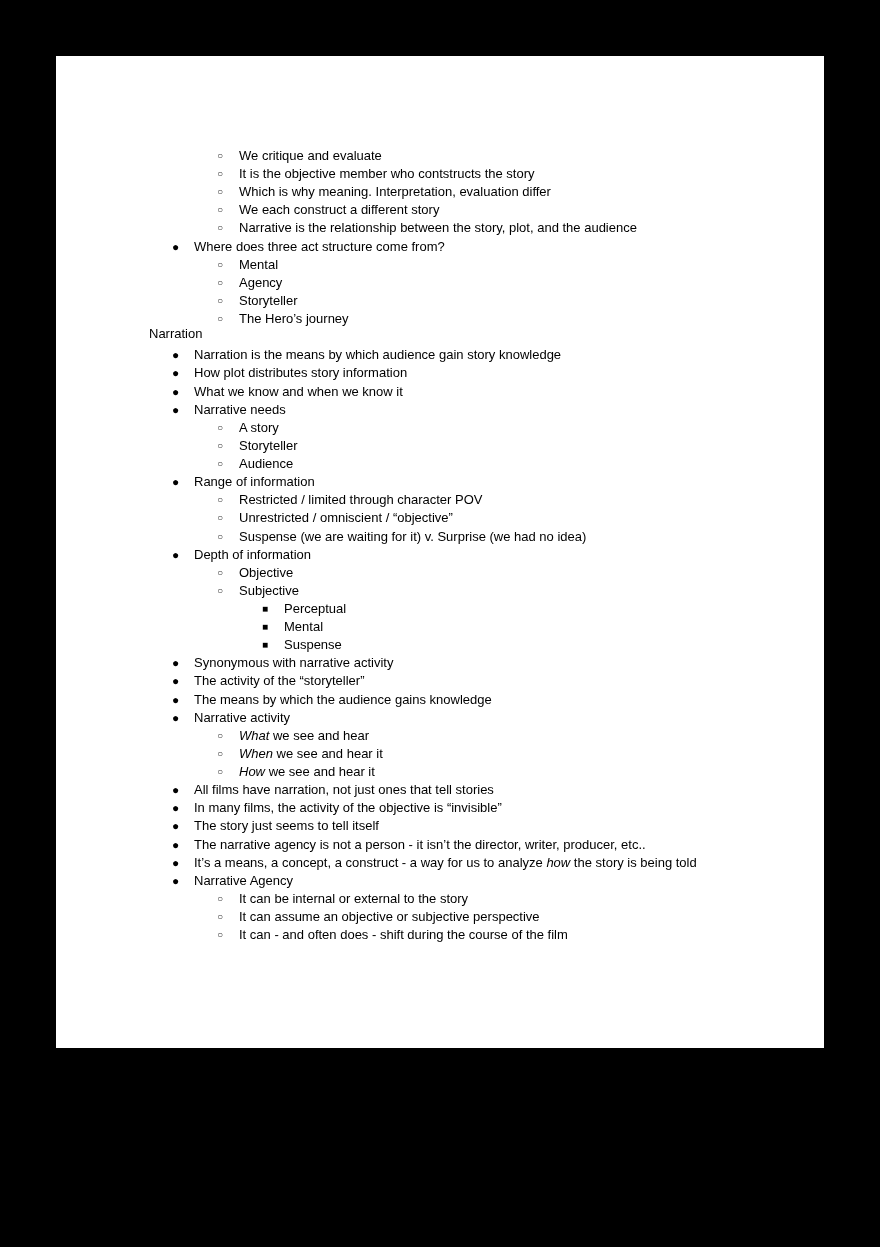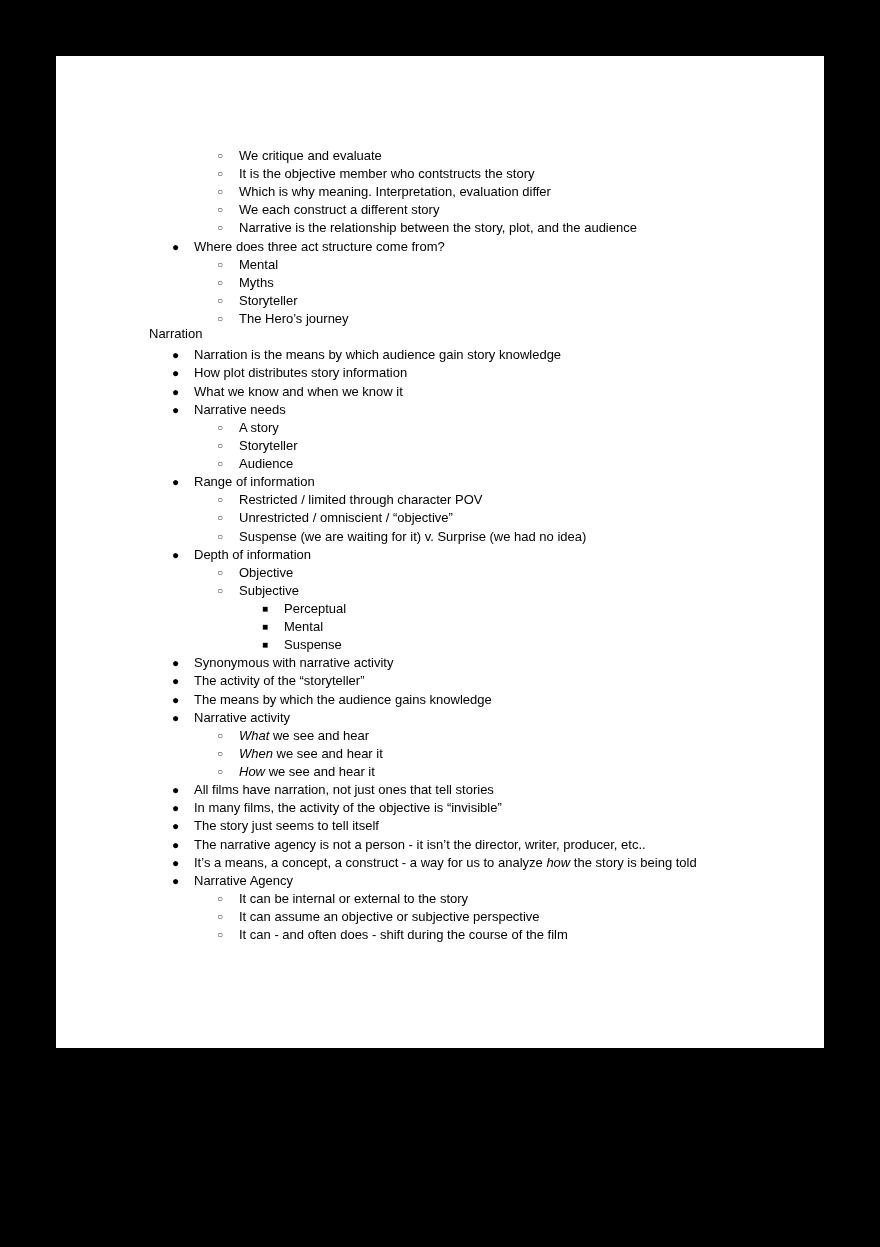--- a/index.html
+++ b/index.html
@@ -39,21 +39,21 @@
 <body>
 
 <div class="page" id="page">
     <div class="line l2" style="left: 183px; top: 92px;"><span class="bullet">○</span><span>We critique and evaluate</span></div>
     <div class="line l2" style="left: 183px; top: 110.12px;"><span class="bullet">○</span><span>It is the objective member </span><b>who contstructs the story</b></div>
     <div class="line l2" style="left: 183px; top: 128.24px;"><span class="bullet">○</span><b>Which is why meaning. Interpretation, evaluation differ</b></div>
     <div class="line l2" style="left: 183px; top: 146.36px;"><span class="bullet">○</span><b>We each construct a different story</b></div>
     <div class="line l2" style="left: 183px; top: 164.48px;"><span class="bullet">○</span><b>Narrative is the relationship between the story, plot, and the audience</b></div>
     <div class="line l1" style="left: 138px; top: 182.6px;"><span class="bullet">●</span><span>Where does three act structure come from?</span></div>
     <div class="line l2" style="left: 183px; top: 200.72px;"><span class="bullet">○</span><span>Mental</span></div>
-    <div class="line l2" style="left: 183px; top: 218.84px;"><span class="bullet">○</span><span>Myths</span></div>
+    <div class="line l2" style="left: 183px; top: 218.84px;"><span class="bullet">○</span><span>Agency</span></div>
     <div class="line l2" style="left: 183px; top: 236.96px;"><span class="bullet">○</span><span>Storyteller</span></div>
     <div class="line l2" style="left: 183px; top: 255.08px;"><span class="bullet">○</span><span>The Hero’s journey</span></div>
     <div class="line l0" style="left: 93px; top: 270px;"><span>Narration</span></div>
     <div class="line l1" style="left: 138px; top: 291.32px;"><span class="bullet">●</span><span>Narration is the means by which audience gain story knowledge</span></div>
     <div class="line l1" style="left: 138px; top: 309.44px;"><span class="bullet">●</span><span>How plot distributes story information</span></div>
     <div class="line l1" style="left: 138px; top: 327.56px;"><span class="bullet">●</span><span>What we know and when we know it</span></div>
     <div class="line l1" style="left: 138px; top: 345.68px;"><span class="bullet">●</span><span>Narrative needs</span></div>
     <div class="line l2" style="left: 183px; top: 363.8px;"><span class="bullet">○</span><span>A story</span></div>
     <div class="line l2" style="left: 183px; top: 381.92px;"><span class="bullet">○</span><span>Storyteller</span></div>
     <div class="line l2" style="left: 183px; top: 400.04px;"><span class="bullet">○</span><span>Audience</span></div>

